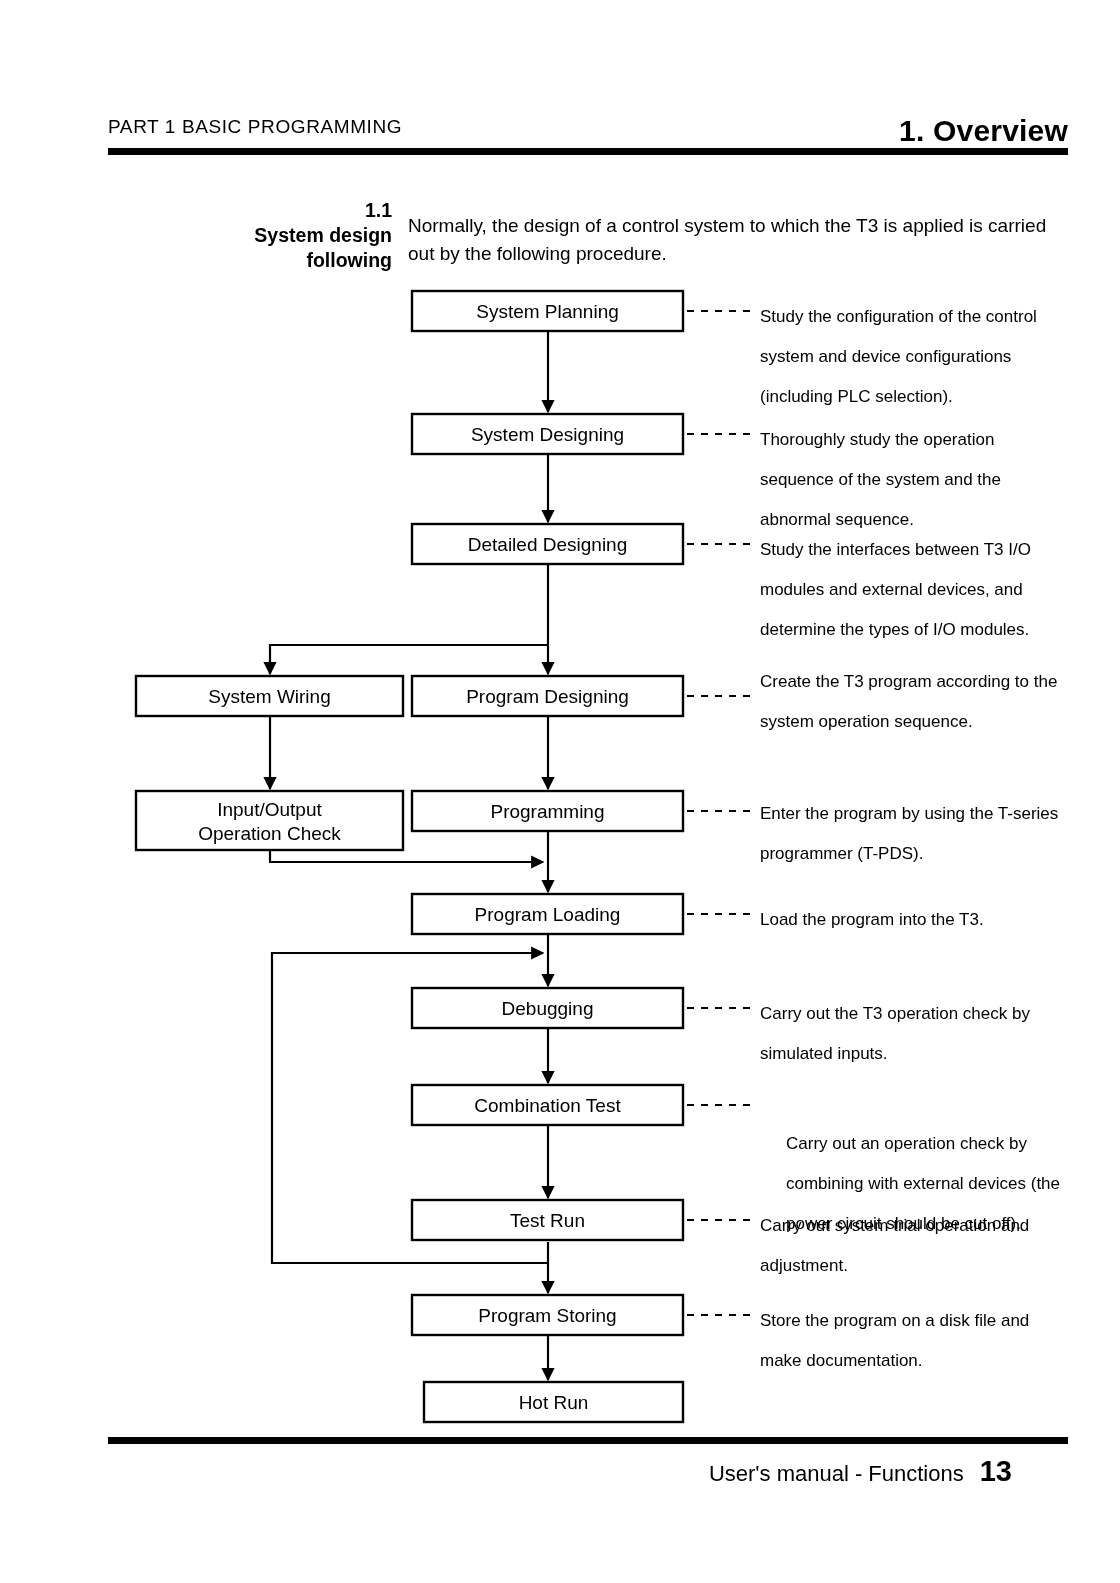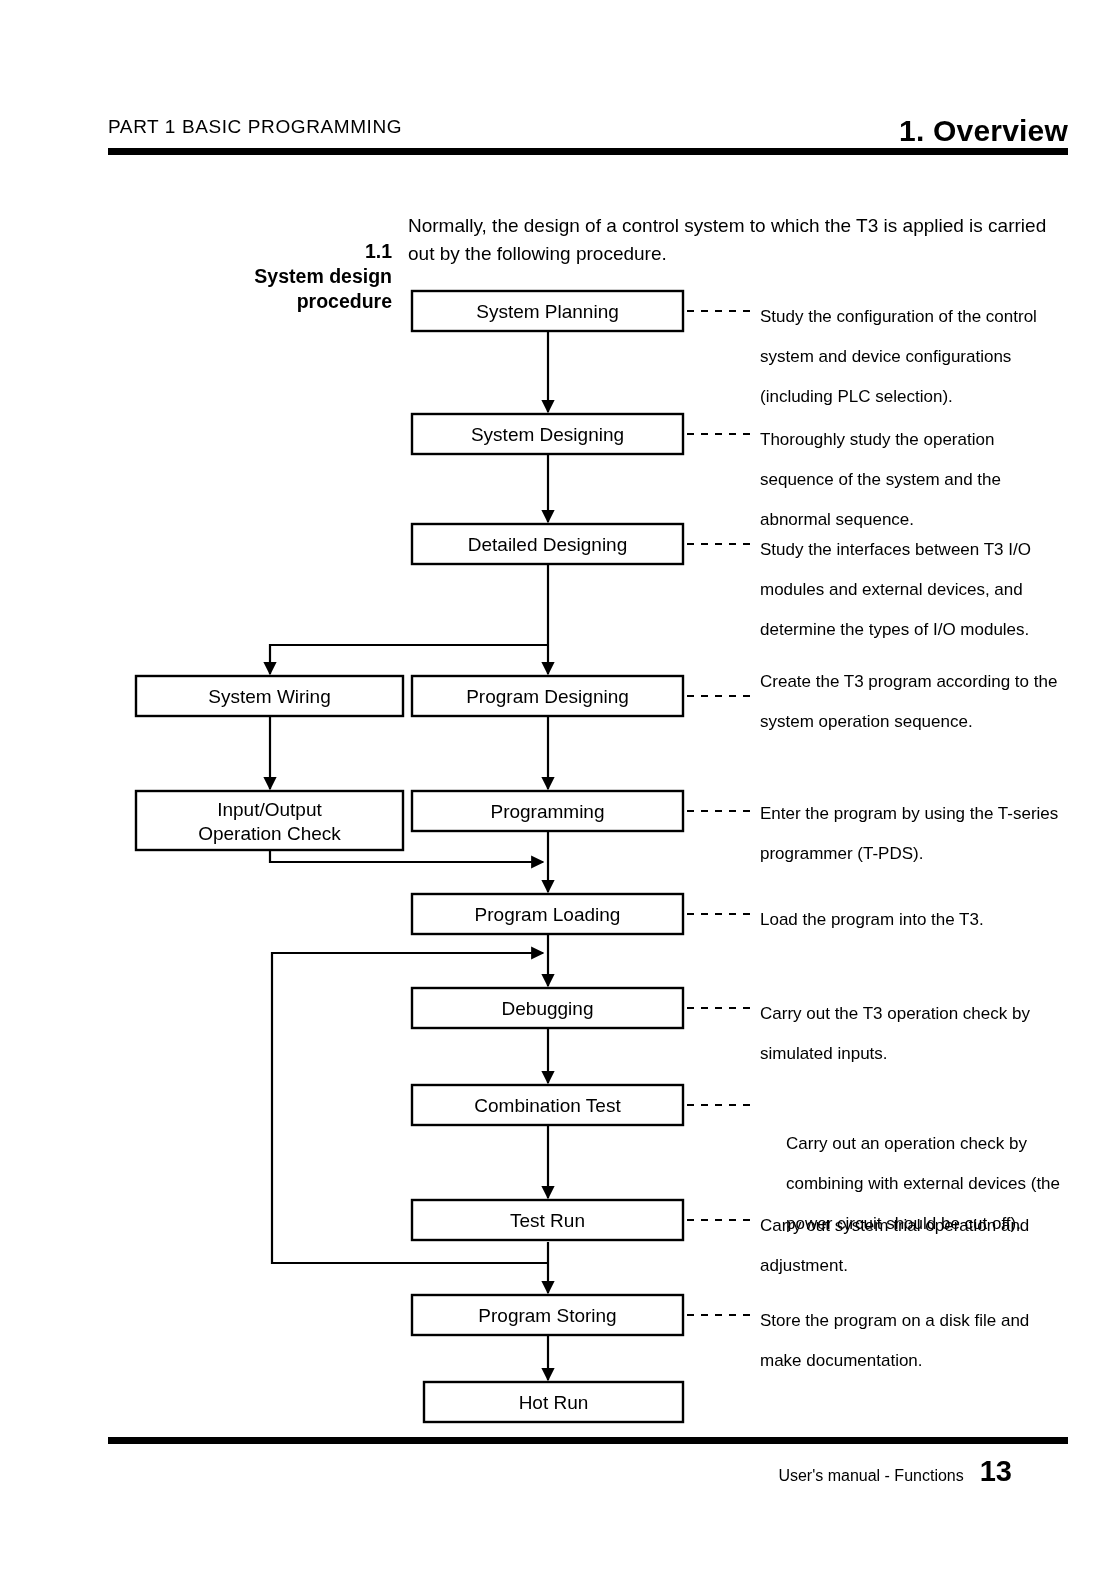--- a/index.html
+++ b/index.html
@@ -35,21 +35,20 @@
     width: 960px; height: 7px; background: #000;
   }
 
   
   #section-heading {
     position: absolute; left: 192px; top: 198px;
     width: 200px;
     text-align: right;
     font-size: 19.5px; font-weight: bold;
     line-height: 25px;
-    margin-top: 41px;
   }
   #section-number { display: block; }
   #section-title  { display: block; }
 
   #intro-paragraph {
     position: absolute; left: 408px; top: 212px;
     width: 650px;
     font-size: 19px;
     line-height: 28px;
   }
@@ -75,36 +74,36 @@
   
   #footer-rule {
     position: absolute; left: 108px; top: 1437px;
     width: 960px; height: 7px; background: #000;
   }
   #footer-text {
     position: absolute; right: 108px; top: 1455px;
     display: flex; align-items: baseline; gap: 16px;
     white-space: nowrap;
   }
-  #footer-manual { font-size: 16px; }
+  #footer-manual { font-size: 22px; }
   #footer-page   { font-size: 29px; font-weight: bold; }
 </style>
 </head>
 <body>
 
 <div id="page-header">
   <div id="part-label">PART 1  BASIC  PROGRAMMING</div>
   <div id="chapter-title">1. Overview</div>
 </div>
 <div id="header-rule"></div>
 
 <div id="section-heading">
   <span id="section-number">1.1</span>
   <span id="section-title">System design</span>
-  <span id="section-title2">procedure</span>
+  <span id="section-title2">following</span>
 </div>
 
 <div id="intro-paragraph">Normally, the design of a control system to which the T3 is applied is carried out by the following procedure.</div>
 
 <svg id="flow-diagram" viewBox="0 0 1120 1583" width="1120" height="1583">
   <defs>
     <marker id="arrow" viewBox="0 0 10 10" refX="9" refY="5" markerWidth="6" markerHeight="6" orient="auto-start-reverse">
       <path d="M 0 0 L 10 5 L 0 10 z" fill="#000"></path>
     </marker>
   </defs>

